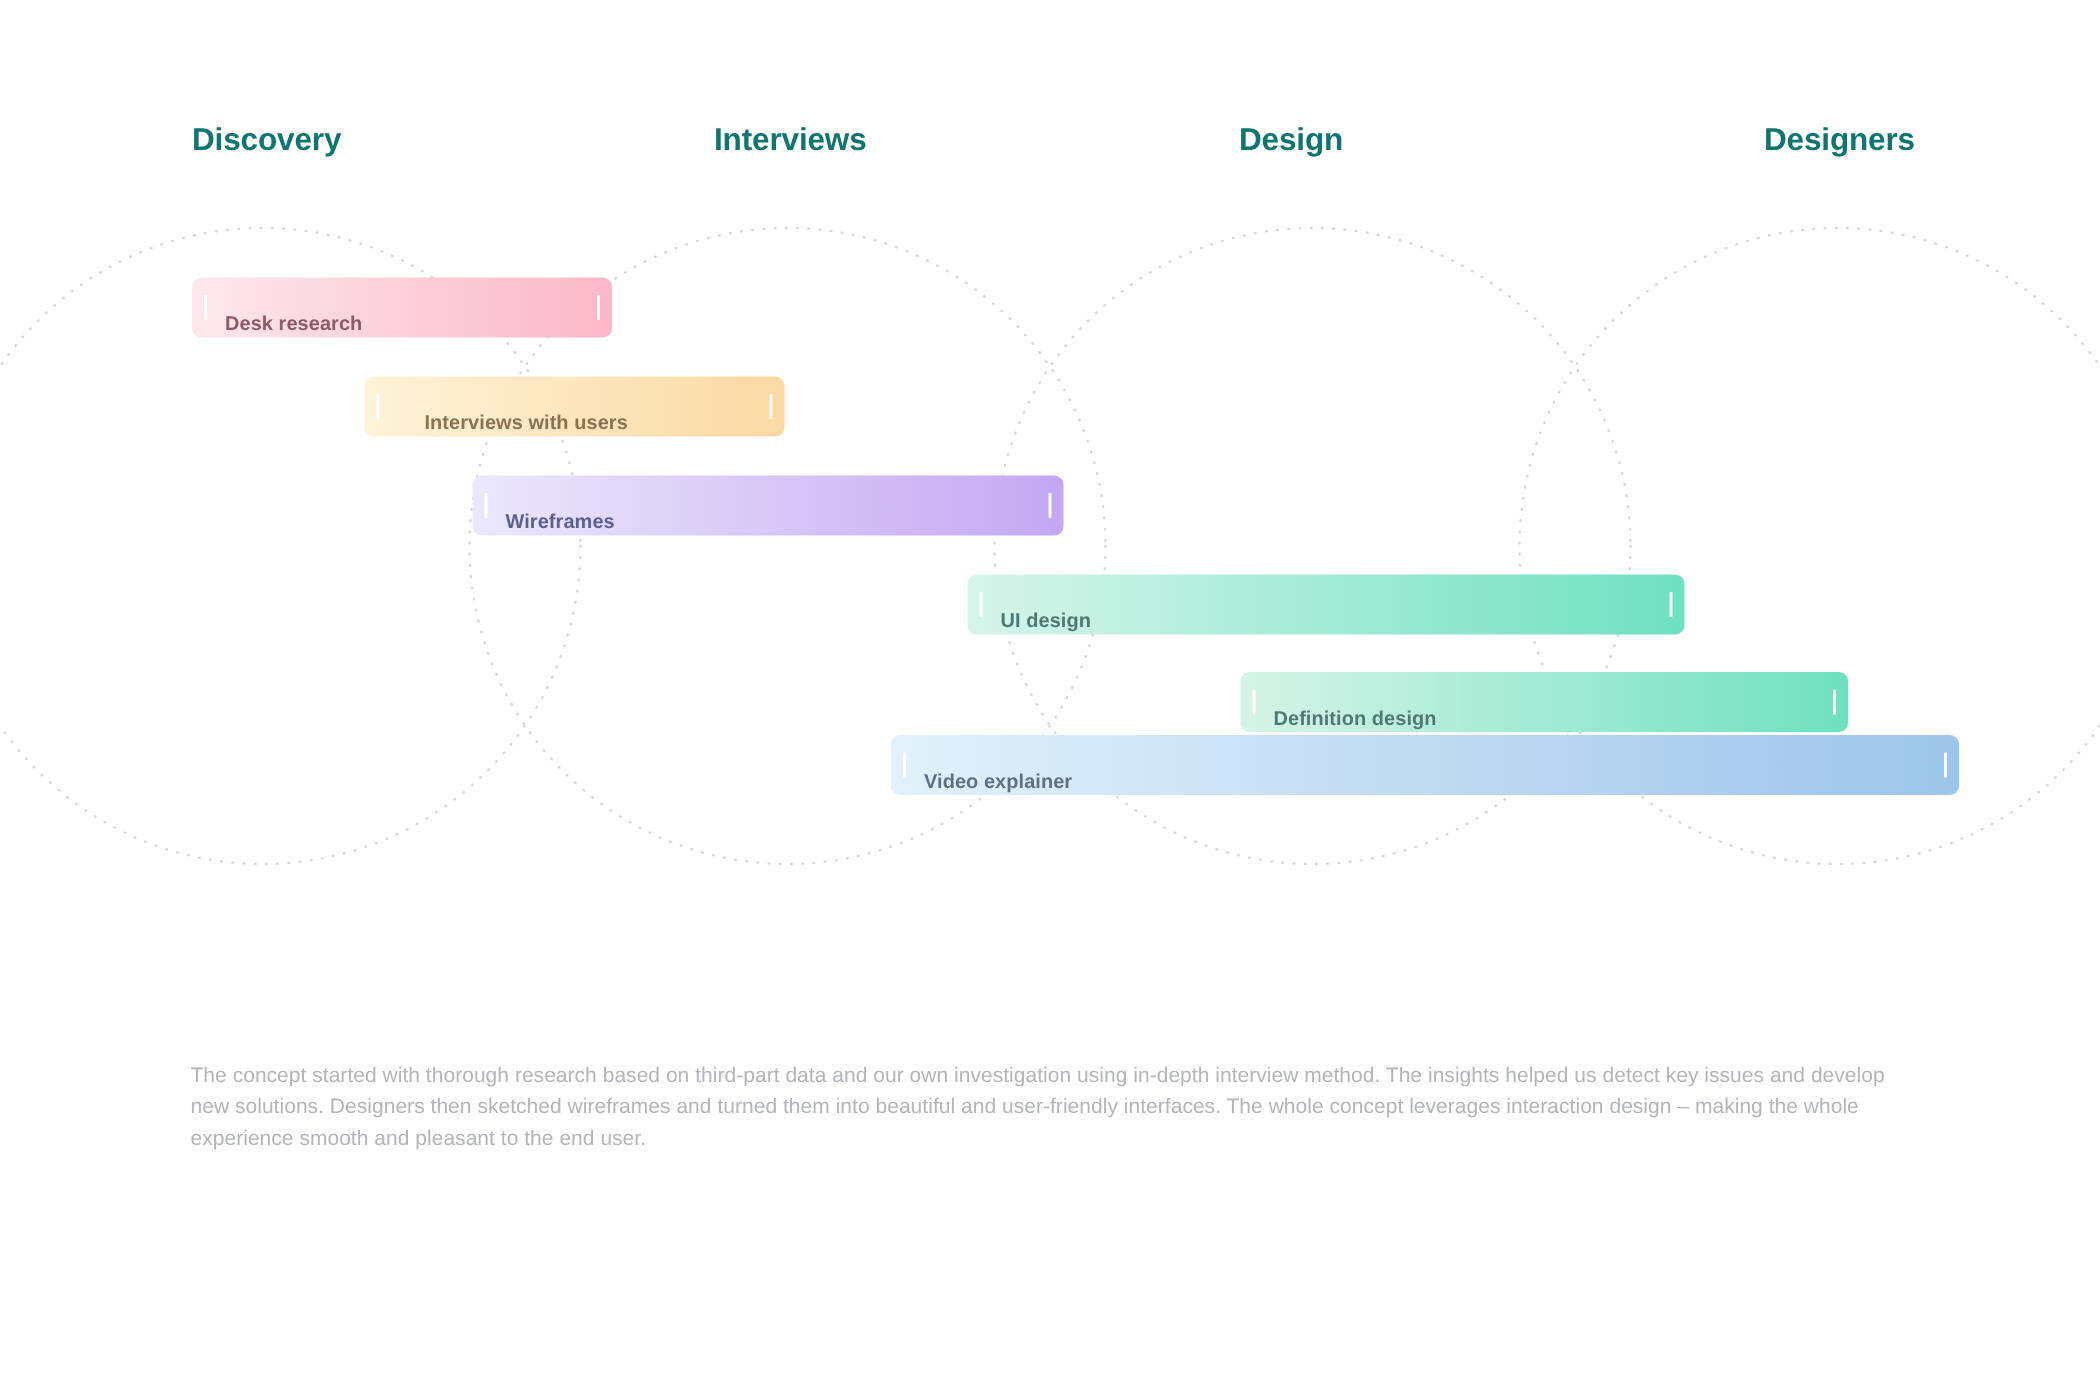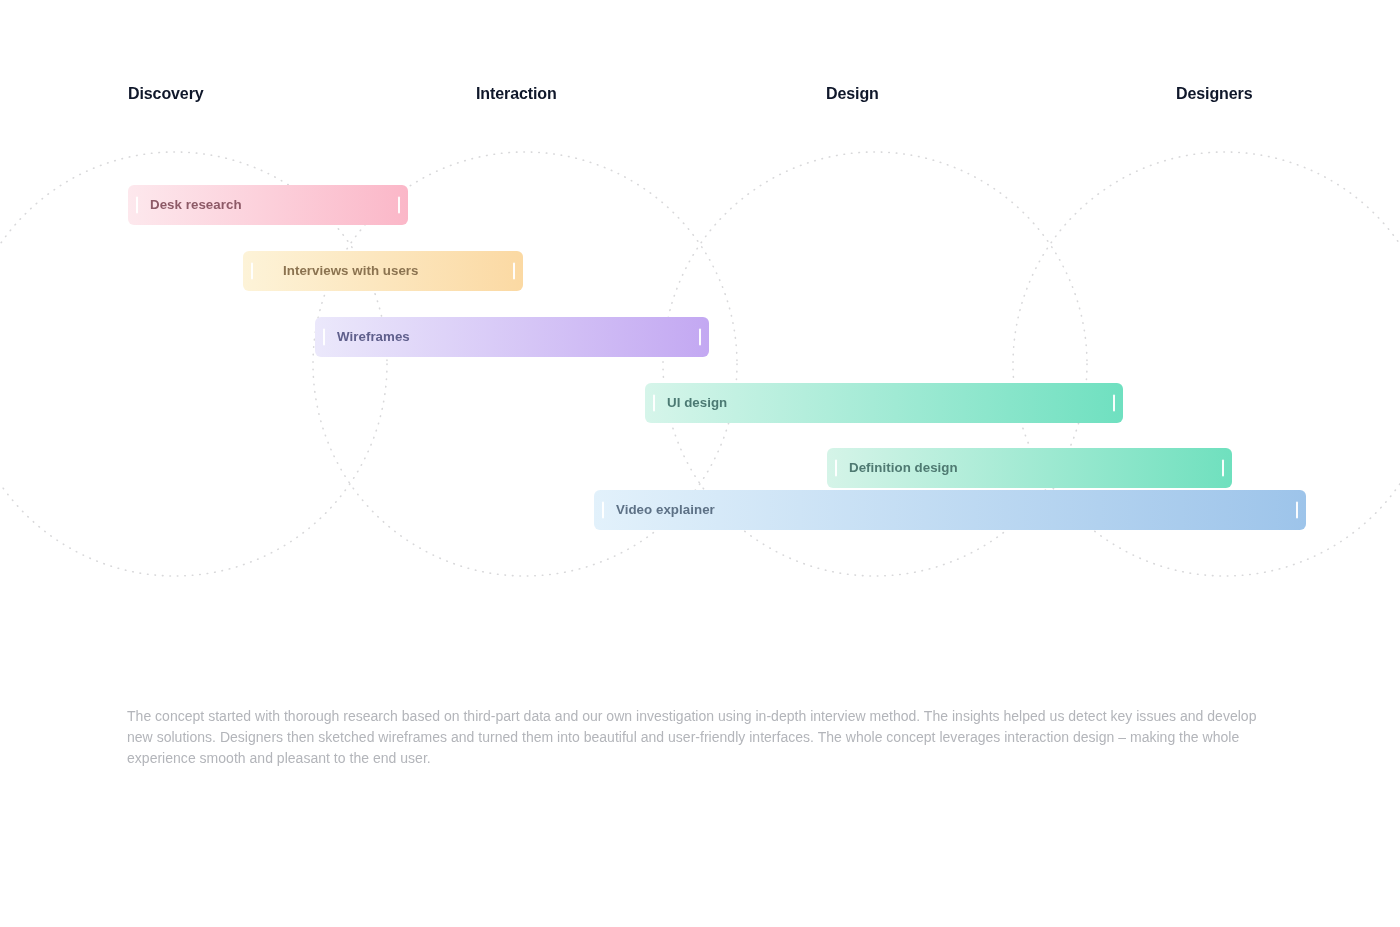--- a/index.html
+++ b/index.html
@@ -23,23 +23,23 @@
   .phase-header-row {
     position: absolute;
     top: 83px;
     left: 0;
     width: 1400px;
     height: 24px;
   }
   .phase-header {
     position: absolute;
     top: 0;
-    font-size: 16px;
+    font-size: 21px;
     font-weight: 700;
-    color: #0f172a;
+    color: #0f766e;
     letter-spacing: -0.1px;
     white-space: nowrap;
     line-height: 22px;
   }
 
   
   .circles-layer {
     position: absolute;
     left: 0;
     top: 0;
@@ -55,21 +55,21 @@
     left: 0;
     top: 0;
     width: 1400px;
     height: 927px;
   }
   .gantt-bar {
     position: absolute;
     height: 40px;
     border-radius: 6px;
     display: flex;
-    align-items: center;
+    align-items: flex-end;
     overflow: hidden;
   }
   .bar-tick {
     position: absolute;
     top: 50%;
     transform: translateY(-50%);
     width: 2px;
     height: 17px;
     background: #ffffff;
     border-radius: 1px;
@@ -110,21 +110,21 @@
     <svg id="circles-svg" width="1400" height="927" viewBox="0 0 1400 927" aria-hidden="true">
         <circle cx="175" cy="364" r="212" fill="none" stroke="#d8d8da" stroke-width="1.6" stroke-linecap="round" stroke-dasharray="0.5 7"></circle>
         <circle cx="525" cy="364" r="212" fill="none" stroke="#d8d8da" stroke-width="1.6" stroke-linecap="round" stroke-dasharray="0.5 7"></circle>
         <circle cx="875" cy="364" r="212" fill="none" stroke="#d8d8da" stroke-width="1.6" stroke-linecap="round" stroke-dasharray="0.5 7"></circle>
         <circle cx="1225" cy="364" r="212" fill="none" stroke="#d8d8da" stroke-width="1.6" stroke-linecap="round" stroke-dasharray="0.5 7"></circle>
       </svg>
   </div>
 
   <div class="phase-header-row">
     <div class="phase-header" style="left: 128px;">Discovery</div>
-    <div class="phase-header" style="left: 476px;">Interaction</div>
+    <div class="phase-header" style="left: 476px;">Interviews</div>
     <div class="phase-header" style="left: 826px; text-align: right;">Design</div>
     <div class="phase-header" style="left: 1176px;">Designers</div>
   </div>
 
   <div class="bars-layer" id="bars-layer">
       <div class="gantt-bar" style="left: 128px; top: 185px; width: 280px; background: linear-gradient(90deg, rgb(253, 232, 237) 0%, rgb(251, 183, 200) 100%);">
         <span class="bar-tick left"></span>
         <span class="bar-label" style="color: rgb(141, 90, 103);">Desk research</span>
         <span class="bar-tick right"></span>
       </div>

